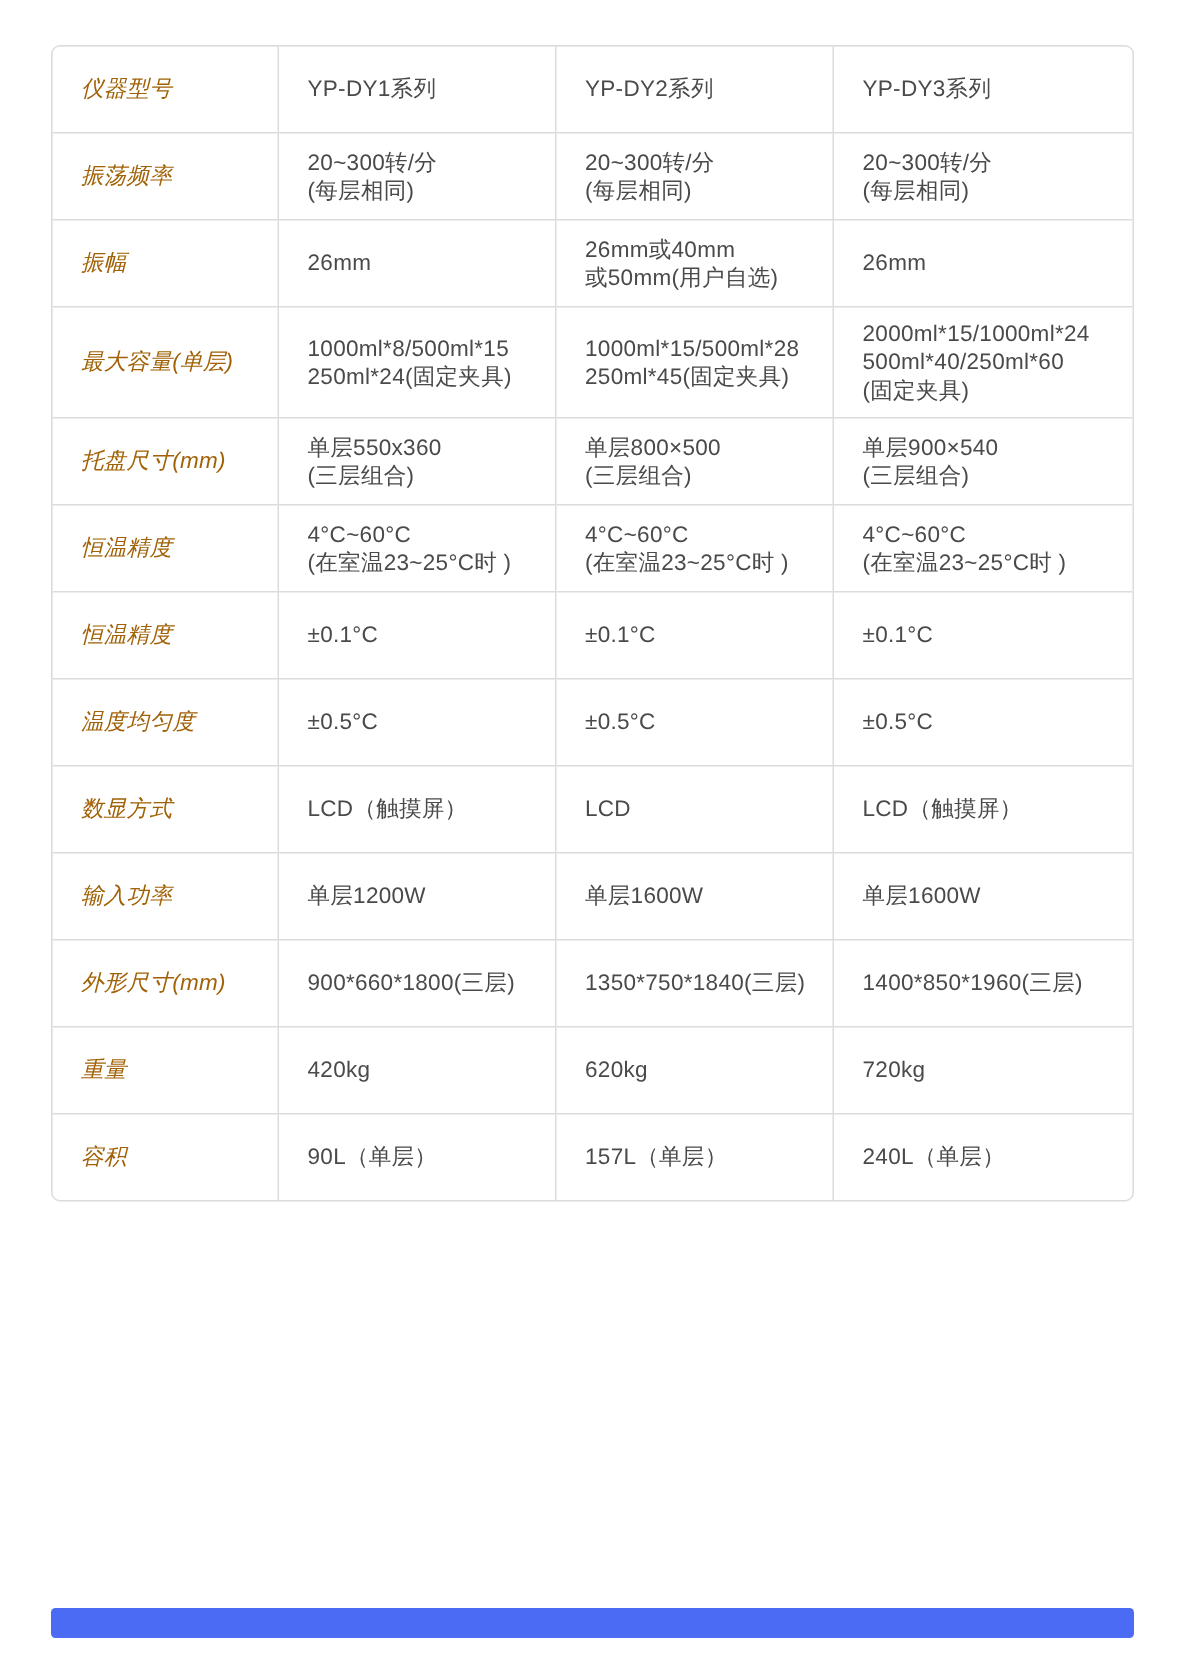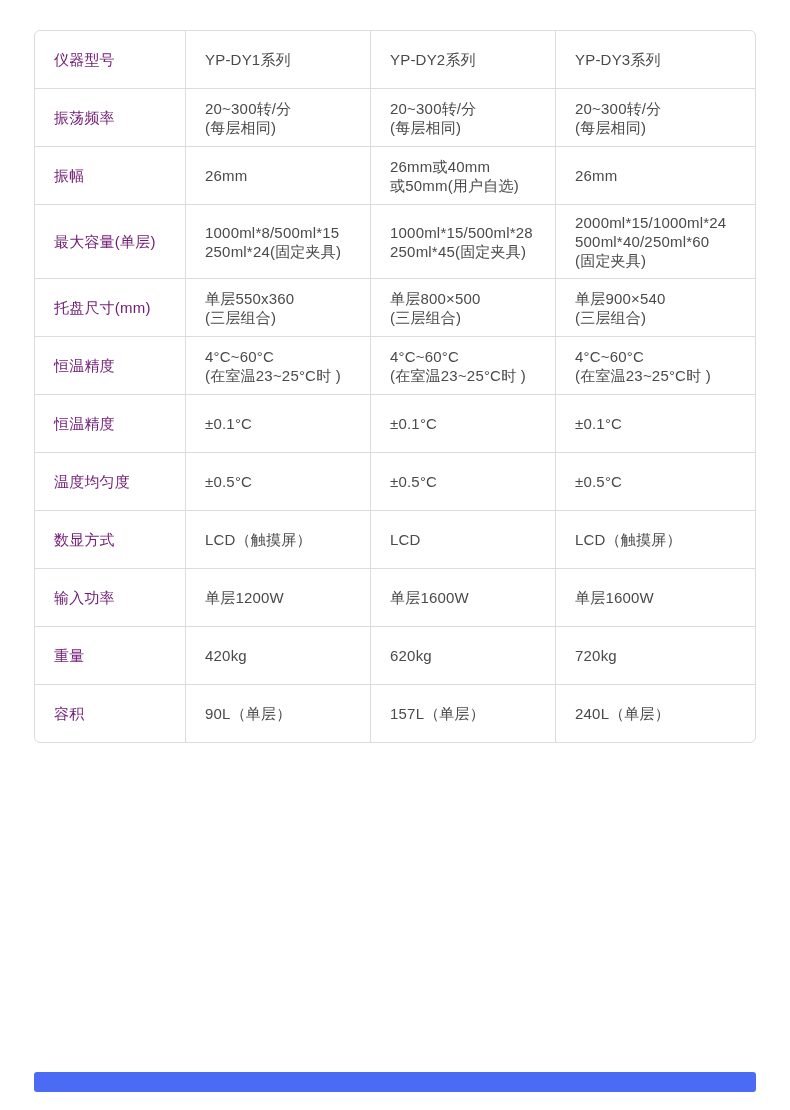--- a/index.html
+++ b/index.html
@@ -33,21 +33,21 @@
     border: 1px solid #dcdcdc;
     height: 58px;
     padding: 8px 6px 8px 19px;
     vertical-align: middle;
     font-size: 15px;
     line-height: 19px;
     color: #4a4a4a;
     white-space: pre-line;
     letter-spacing: 0.2px;
   }
-  td.label-cell { color: #701a75; }
+  td.label-cell { color: #a16207; font-style: italic; }
   .bottom-bar {
     position: absolute;
     left: 34px; top: 1072px;
     width: 722px; height: 20px;
     border-radius: 3px;
   }
 </style>
 </head>
 <body>
 
@@ -129,20 +129,26 @@
             <td class="value-cell">LCD</td>
             <td class="value-cell">LCD（触摸屏）</td>
           </tr>
           <tr>
             <td class="label-cell">输入功率</td>
             <td class="value-cell">单层1200W</td>
             <td class="value-cell">单层1600W</td>
             <td class="value-cell">单层1600W</td>
           </tr>
           <tr>
+            <td class="label-cell">外形尺寸(mm)</td>
+            <td class="value-cell">900*660*1800(三层)</td>
+            <td class="value-cell">1350*750*1840(三层)</td>
+            <td class="value-cell">1400*850*1960(三层)</td>
+          </tr>
+          <tr>
             <td class="label-cell">重量</td>
             <td class="value-cell">420kg</td>
             <td class="value-cell">620kg</td>
             <td class="value-cell">720kg</td>
           </tr>
           <tr>
             <td class="label-cell">容积</td>
             <td class="value-cell">90L（单层）</td>
             <td class="value-cell">157L（单层）</td>
             <td class="value-cell">240L（单层）</td>

